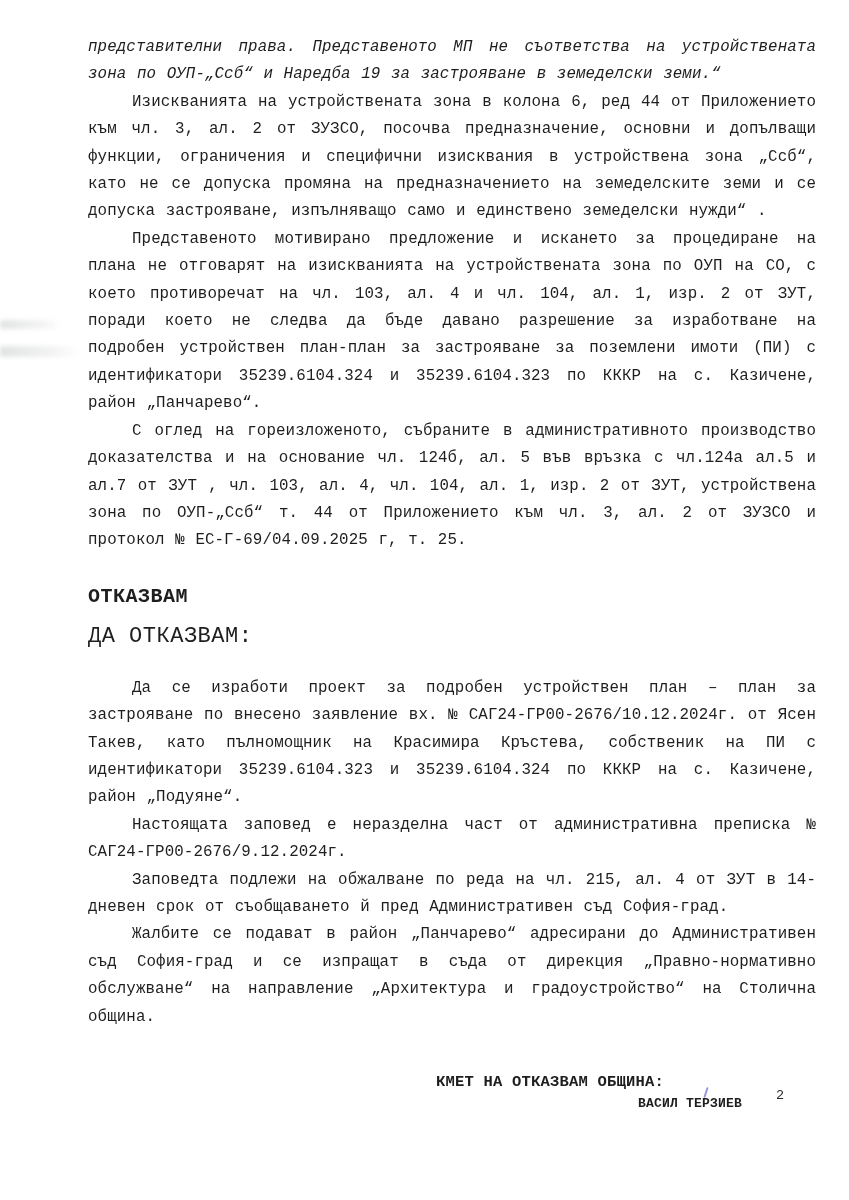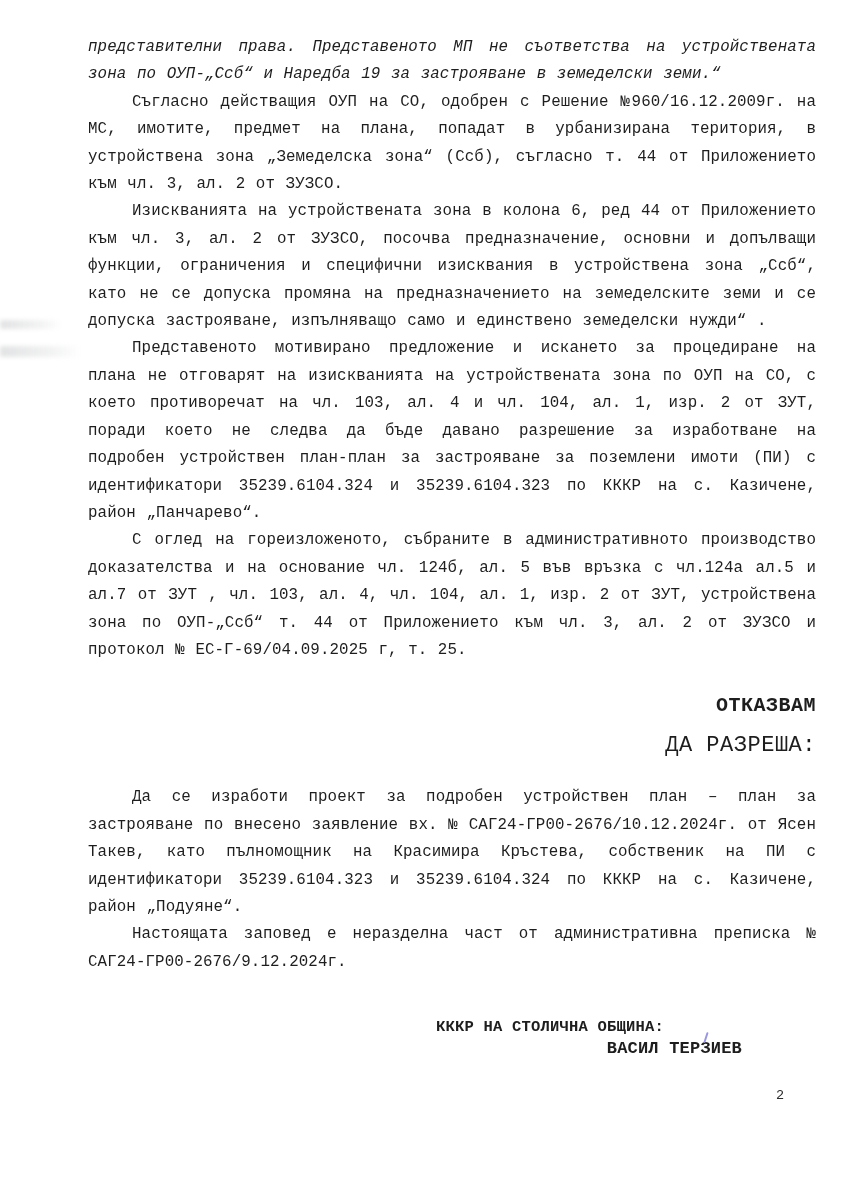--- a/index.html
+++ b/index.html
@@ -24,21 +24,21 @@
     font-size: 15.8px;
     line-height: 27.4px;
     letter-spacing: 0.1px;
     word-spacing: 1px;
   }
   p.indent { text-indent: 44px; }
   p.italic { font-style: italic; }
   .decision-block {
     margin-top: 30px;
     margin-bottom: 26px;
-    text-align: right;
+    text-align: left;
   }
   .decision-refuse {
     font-weight: bold;
     font-size: 20px;
     letter-spacing: 0.5px;
     margin-bottom: 16px;
   }
   .decision-allow {
     font-weight: 500;
     font-size: 22px;
@@ -56,21 +56,21 @@
     white-space: nowrap;
   }
   .sig-name-row {
     position: relative;
     text-align: right;
     margin-top: 3px;
     padding-right: 2px;
   }
   .sig-name {
     font-weight: bold;
-    font-size: 17px;
+    font-size: 13px;
     letter-spacing: 0.2px;
     white-space: nowrap;
   }
   .pen-mark {
     position: absolute;
     right: 37px;
     top: -7px;
     width: 2px;
     height: 11px;
     background: #9a97e0;
@@ -98,42 +98,43 @@
 
 <div class="page">
 
   <div class="scan-smudge smudge-1"></div>
   <div class="scan-smudge smudge-2"></div>
 
   <div class="content">
 
     <p class="doc italic">представителни права. Представеното МП не съответства на устройствената зона по ОУП-„Ссб“ и Наредба 19 за застрояване в земеделски земи.“</p>
 
-    <p class="doc indent">Съгласно действащия ОУП на СО, одобрен с Решение №960/16.12.2009г. на МС, имотите, предмет на плана, попадат в урбанизирана територия, в устройствена зона „Земеделска зона“ (Ссб), съгласно т. 44 от Приложението към чл. 3, ал. 2 от ЗУЗСО.</p>
 
     <p class="doc indent">Изискванията на устройствената зона в колона 6, ред 44 от Приложението към чл. 3, ал. 2 от ЗУЗСО, посочва предназначение, основни и допълващи функции, ограничения и специфични изисквания в устройствена зона „Ссб“, като не се допуска промяна на предназначението на земеделските земи и се допуска застрояване, изпълняващо само и единствено земеделски нужди“ .</p>
 
     <p class="doc indent">Представеното мотивирано предложение и искането за процедиране на плана не отговарят на изискванията на устройствената зона по ОУП на СО, с което противоречат на чл. 103, ал. 4 и чл. 104, ал. 1, изр. 2 от ЗУТ, поради което не следва да бъде давано разрешение за изработване на подробен устройствен план-план за застрояване за поземлени имоти (ПИ) с идентификатори 35239.6104.324 и 35239.6104.323 по КККР на с. Казичене, район „Панчарево“.</p>
 
     <p class="doc indent">С оглед на гореизложеното, събраните в административното производство доказателства и на основание чл. 124б, ал. 5 във връзка с чл.124а ал.5 и ал.7 от ЗУТ , чл. 103, ал. 4, чл. 104, ал. 1, изр. 2 от ЗУТ, устройствена зона по ОУП-„Ссб“ т. 44 от Приложението към чл. 3, ал. 2 от ЗУЗСО и протокол № ЕС-Г-69/04.09.2025 г, т. 25.</p>
 
     <div class="decision-block">
       <div class="decision-refuse">ОТКАЗВАМ</div>
-      <div class="decision-allow">ДА РАЗРЕША:</div>
+      <div class="decision-allow">ДА ОТКАЗВАМ:</div>
     </div>
 
     <p class="doc indent">Да се изработи проект за подробен устройствен план – план за застрояване по внесено заявление вх. № САГ24-ГР00-2676/10.12.2024г. от Ясен Такев, като пълномощник на Красимира Кръстева, собственик на ПИ с идентификатори 35239.6104.323 и 35239.6104.324 по КККР на с. Казичене, район „Подуяне“.</p>
 
     <p class="doc indent">Настоящата заповед е неразделна част от административна преписка № САГ24-ГР00-2676/9.12.2024г.</p>
 
 
+    <p class="doc indent">Заповедта подлежи на обжалване по реда на чл. 215, ал. 4 от ЗУТ в 14-дневен срок от съобщаването й пред Административен съд София-град.</p>
 
+    <p class="doc indent">Жалбите се подават в район „Панчарево“ адресирани до Административен съд София-град и се изпращат в съда от дирекция „Правно-нормативно обслужване“ на направление „Архитектура и градоустройство“ на Столична община.</p>
 
     <div class="signature-block">
-      <div class="sig-title">КККР НА СТОЛИЧНА ОБЩИНА:</div>
+      <div class="sig-title">КМЕТ НА ОТКАЗВАМ ОБЩИНА:</div>
       <div class="sig-name-row">
         <span class="pen-mark"></span>
         <span class="sig-name">ВАСИЛ ТЕРЗИЕВ</span>
       </div>
     </div>
 
   </div>
 
   <div class="page-number">2</div>
 

